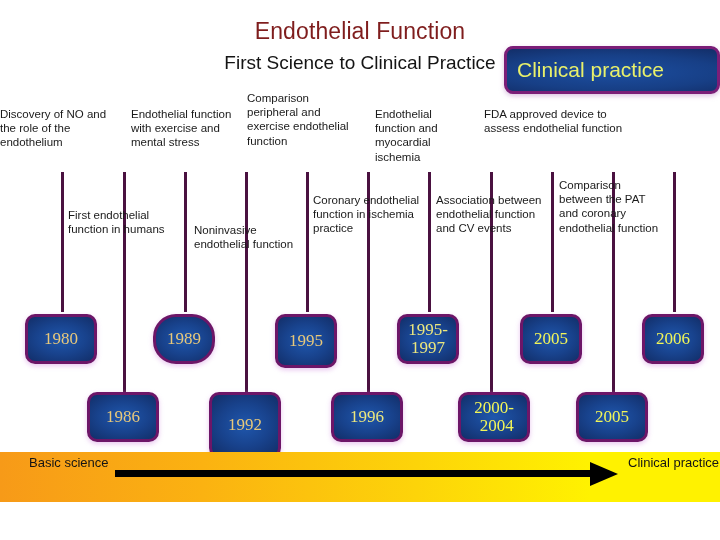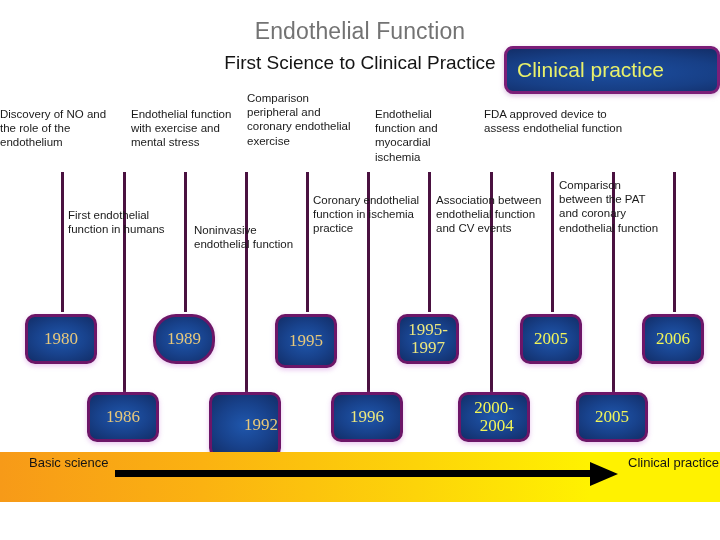--- a/index.html
+++ b/index.html
@@ -20,21 +20,21 @@
   }
 
   
   .title-line1 {
     position: absolute;
     left: 0;
     top: 18px;
     width: 720px;
     text-align: center;
     font-size: 23px;
-    color: #737373;
+    color: #7f1d1d;
     letter-spacing: 0.1px;
     white-space: nowrap;
   }
   .title-line2 {
     position: absolute;
     left: 0;
     top: 52px;
     width: 720px;
     text-align: center;
     font-size: 19px;
@@ -160,21 +160,21 @@
       <div class="connector" style="left: 367px; top: 172px; height: 228px;"></div>
       <div class="connector" style="left: 428px; top: 172px; height: 140px;"></div>
       <div class="connector" style="left: 490px; top: 172px; height: 228px;"></div>
       <div class="connector" style="left: 551px; top: 172px; height: 140px;"></div>
       <div class="connector" style="left: 612px; top: 172px; height: 228px;"></div>
       <div class="connector" style="left: 673px; top: 172px; height: 140px;"></div>
     </div>
   <div id="captions-top-layer">
       <div class="caption" style="left: 0px; top: 107px; width: 118px;">Discovery of NO and the role of the endothelium</div>
       <div class="caption" style="left: 131px; top: 107px; width: 110px;">Endothelial function with exercise and mental stress</div>
-      <div class="caption" style="left: 247px; top: 91px; width: 112px;">Comparison peripheral and coronary endothelial exercise</div>
+      <div class="caption" style="left: 247px; top: 91px; width: 112px;">Comparison peripheral and exercise endothelial function</div>
       <div class="caption" style="left: 375px; top: 107px; width: 100px;">Endothelial function and myocardial ischemia</div>
       <div class="caption" style="left: 484px; top: 107px; width: 152px;">FDA approved device to assess endothelial function</div>
     </div>
   <div id="captions-mid-layer">
       <div class="caption" style="left: 68px; top: 208px; width: 110px;">First endothelial function in humans</div>
       <div class="caption" style="left: 194px; top: 223px; width: 100px;">Noninvasive endothelial function</div>
       <div class="caption" style="left: 313px; top: 193px; width: 110px;">Coronary endothelial function in ischemia practice</div>
       <div class="caption" style="left: 436px; top: 193px; width: 106px;">Association between endothelial function and CV events</div>
       <div class="caption" style="left: 559px; top: 178px; width: 100px;">Comparison between the PAT and coronary endothelial function</div>
     </div>
@@ -195,21 +195,21 @@
         <span>2005</span>
       </div>
       <div class="year-box year-bright" style="width: 62px; height: 50px; left: 642px; top: 314px;">
         <span>2006</span>
       </div>
     </div>
   <div id="years-bottom-layer">
       <div class="year-box year-gold" style="width: 72px; height: 50px; left: 87px; top: 392px;">
         <span>1986</span>
       </div>
-      <div class="year-box year-gold" style="width: 72px; height: 66px; left: 209px; top: 392px; justify-content: flex-end;">
+      <div class="year-box year-gold" style="width: 72px; height: 66px; left: 209px; top: 392px;">
         <span>1992</span>
       </div>
       <div class="year-box year-light" style="width: 72px; height: 50px; left: 331px; top: 392px;">
         <span>1996</span>
       </div>
       <div class="year-box year-bright" style="width: 72px; height: 50px; left: 458px; top: 392px; text-align: right;">
         <span>2000-<br>2004</span>
       </div>
       <div class="year-box year-bright" style="width: 72px; height: 50px; left: 576px; top: 392px;">
         <span>2005</span>

